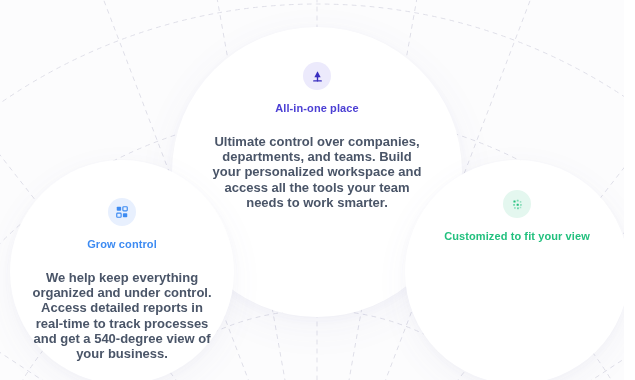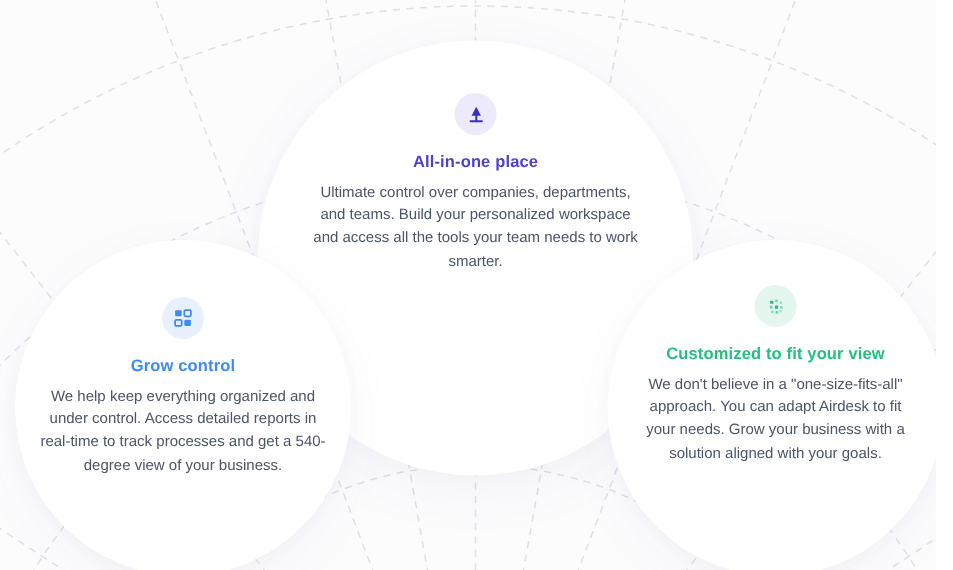--- a/index.html
+++ b/index.html
@@ -106,25 +106,26 @@
     font-size: 11px;
     font-weight: bold;
     letter-spacing: 0.1px;
     margin-top: 12px;
   }
   #title-main  { color: #4b3fd4; }
   #title-left  { color: #3d8bf2; }
   #title-right { color: #22c07e; }
 
   .card-body {
-    font-size: 10px;
+    font-size: 13px;
     line-height: 15.2px;
     color: #4a5568;
-    margin-top: 7px;
+    margin-top: 20px;
     padding: 0 2px;
+    font-weight: bold;
   }
   #body-left  { padding: 0 6px; }
   #body-right { padding: 0 6px; }
 </style>
 </head>
 <body>
 
 <div id="stage">
 
   <svg id="web-bg" viewBox="0 0 635 380" xmlns="http://www.w3.org/2000/svg">
@@ -190,16 +191,15 @@
           <rect x="5.0" y="11.0" width="3.0" height="3.0" rx="0.6" opacity="0.6"></rect>
           <rect x="10.6" y="10.6" width="3.4" height="3.4" rx="0.6"></rect>
           <rect x="16.0" y="11.2" width="2.8" height="2.8" rx="0.6" opacity="0.5"></rect>
           <rect x="6.4" y="16.0" width="2.8" height="2.8" rx="0.6" opacity="0.45"></rect>
           <rect x="11.2" y="16.4" width="3.0" height="3.0" rx="0.6" opacity="0.6"></rect>
           <rect x="15.4" y="15.4" width="2.6" height="2.6" rx="0.6" opacity="0.35"></rect>
         </g>
       </svg>
     </div>
     <div class="card-title" id="title-right">Customized to fit your view</div>
-    <div class="card-body" id="body-right">We don't believe in a "one-size-fits-all" approach. You can adapt Airdesk to fit your needs. Grow your business with a solution aligned with your goals.</div>
   </div>
 
 </div>
 
 </body></html>

